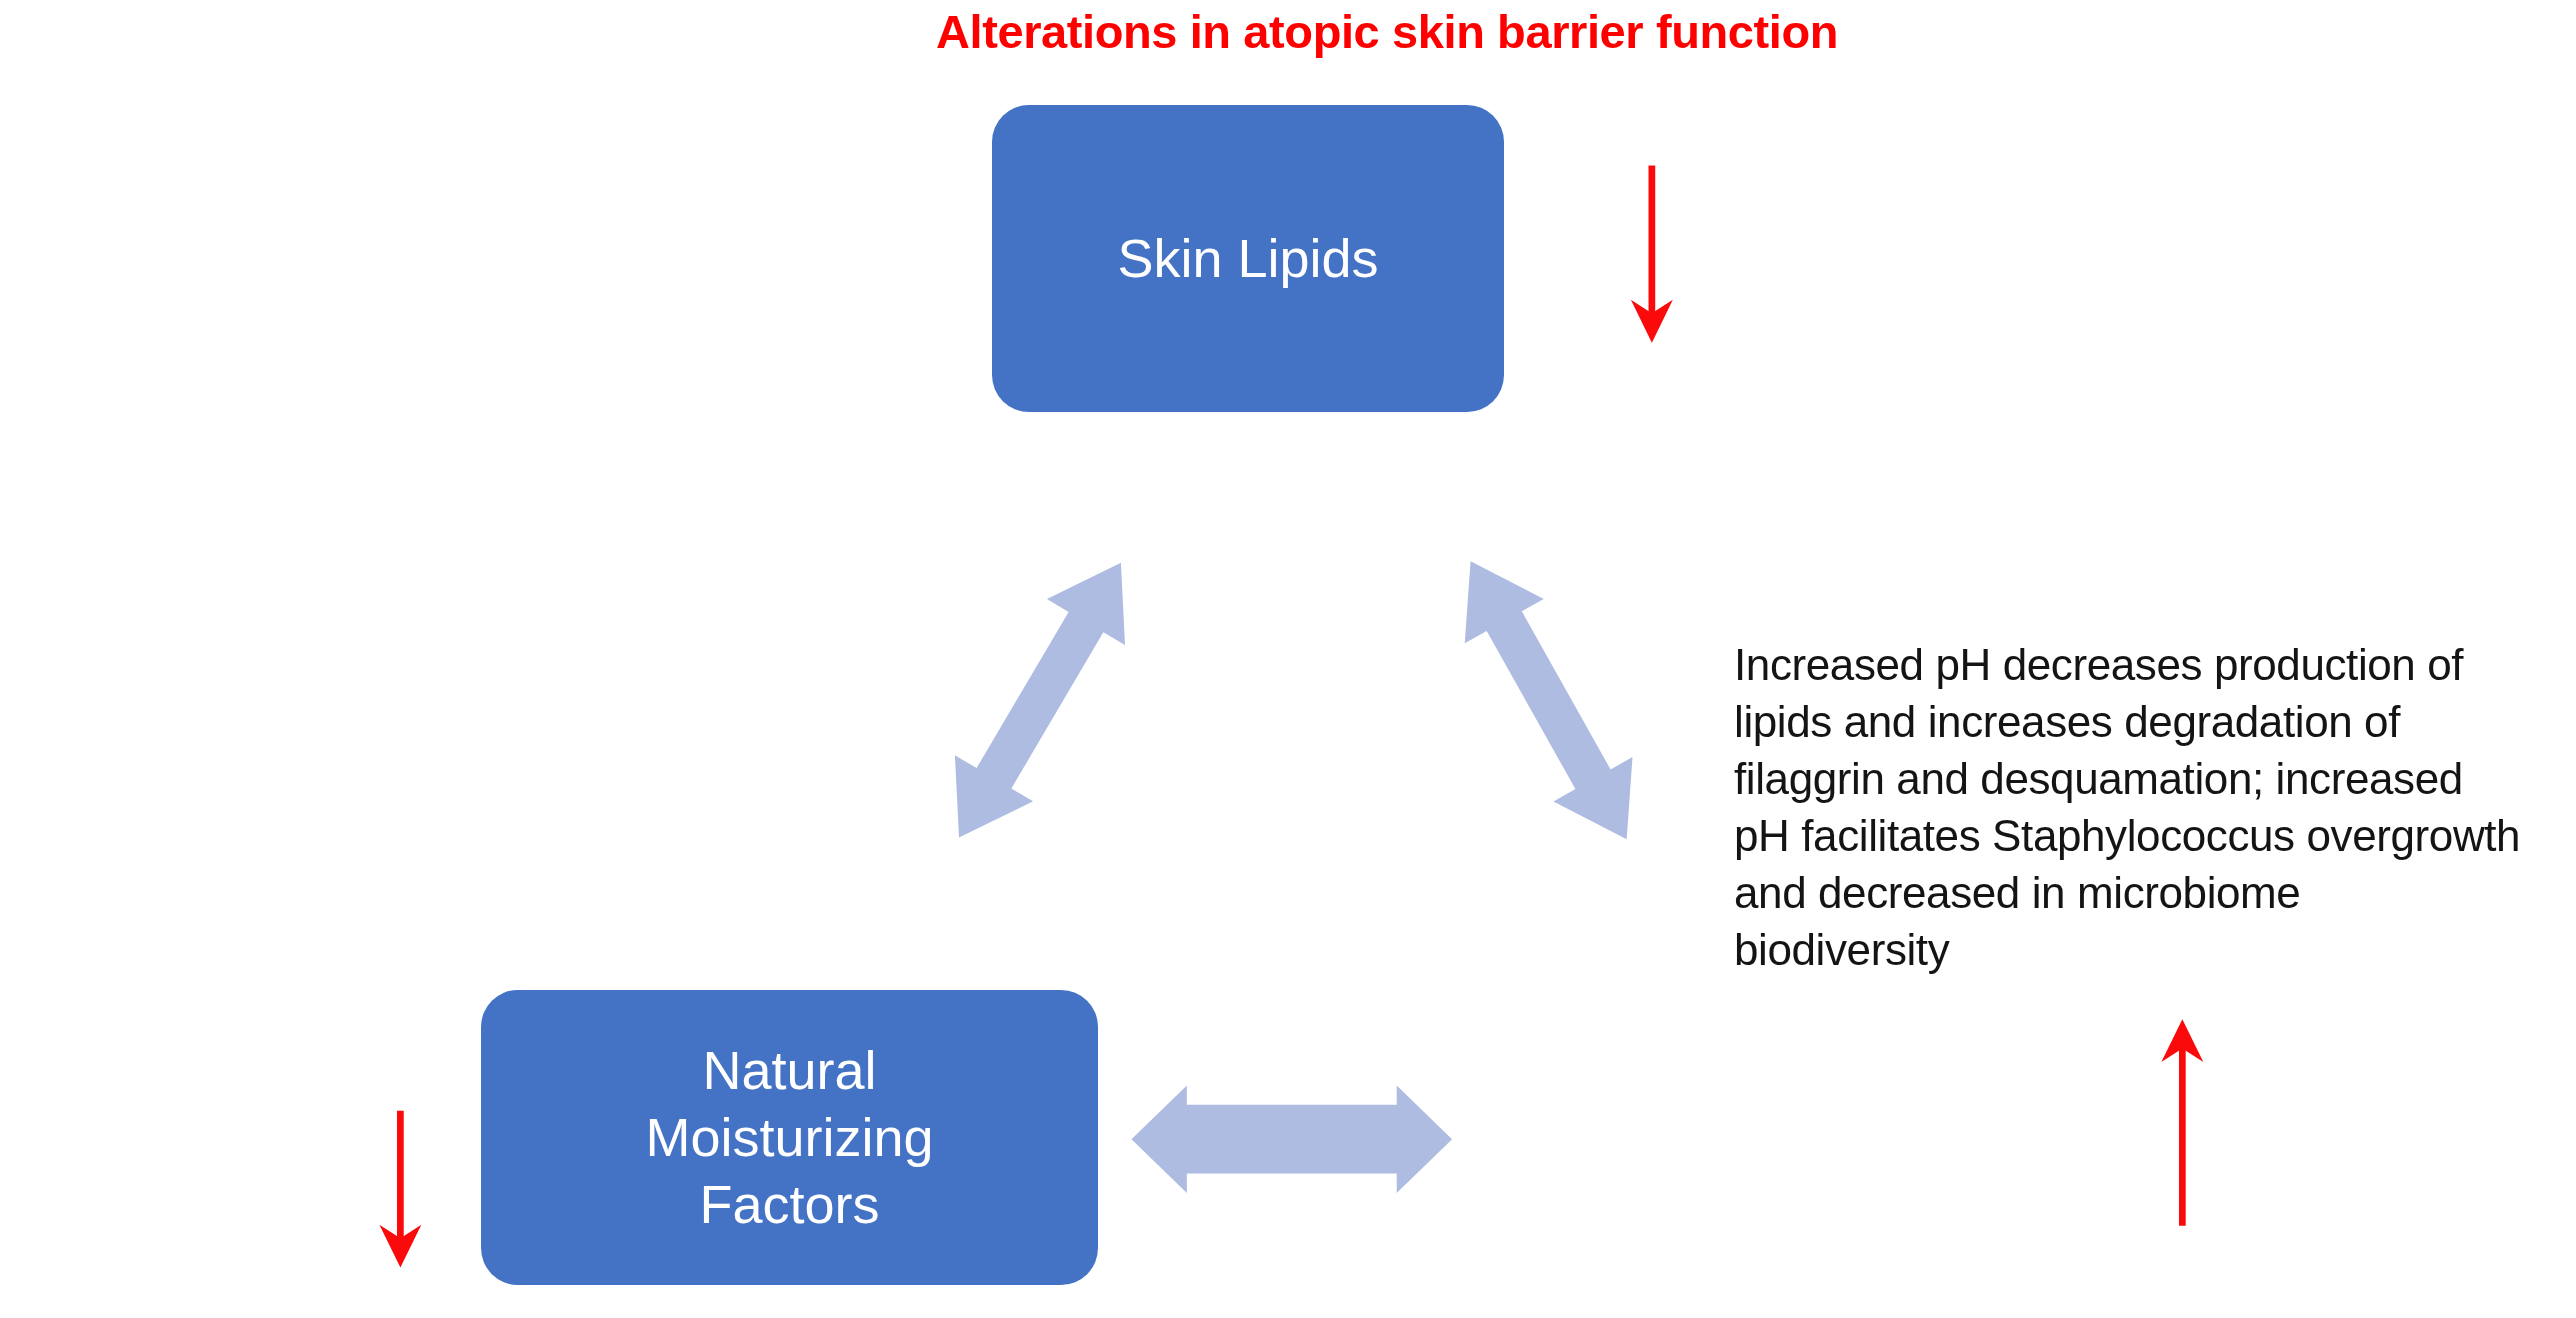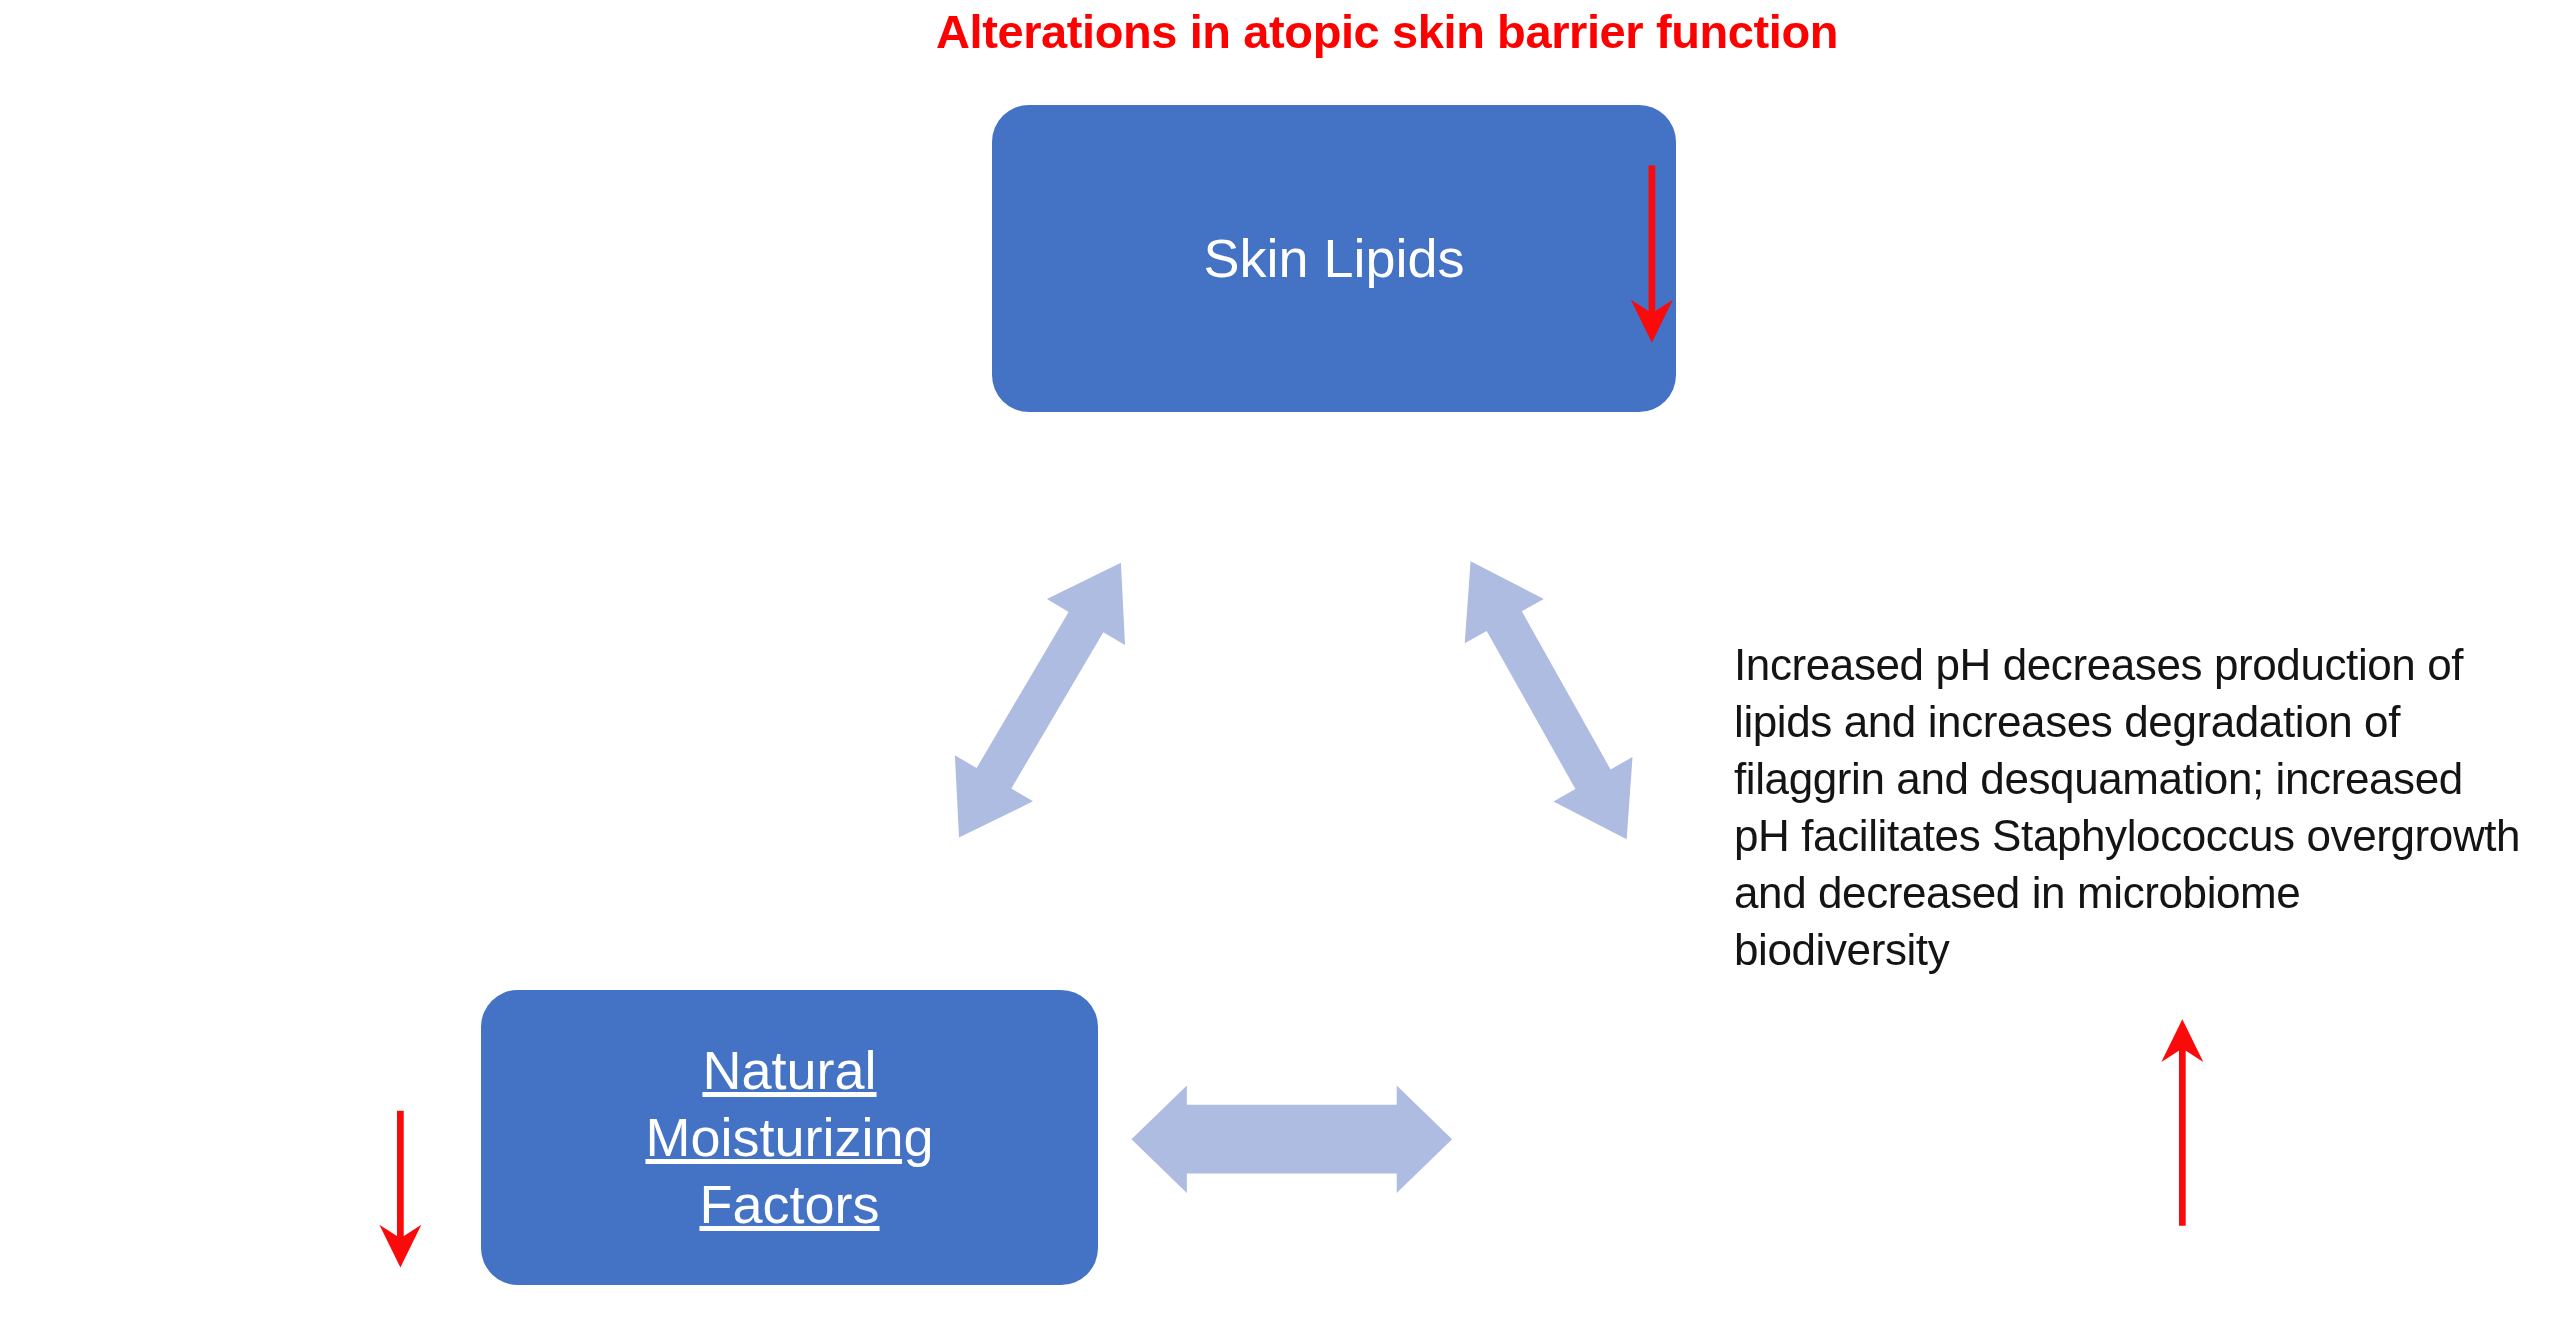--- a/index.html
+++ b/index.html
@@ -49,22 +49,22 @@
     border-radius:37px;
     color:var(--node-text);
     display:flex;
     align-items:center;
     justify-content:center;
     text-align:center;
     font-size:54px;
     line-height:67px;
     white-space:pre-line;
   }
-  #node-skin-lipids{ left:992px; top:105px;  width:684px; height:307px; }
-  #node-nmf        { left:481px;  top:990px; width:617px; height:295px;text-decoration:underline; }
+  #node-skin-lipids{ left:992px; top:105px;  width:512px; height:307px; }
+  #node-nmf        { left:481px;  top:990px; width:617px; height:295px; }
   #node-ph         { left:1502px; top:990px; width:604px; height:295px; }
   .arrow-layer{
     position:absolute;
     left:0; top:0;
     pointer-events:none;
   }
   .link-shape{ fill:var(--link-blue); }
   .red-shaft{ stroke:var(--arrow-red); stroke-width:8; }
   .red-head{ fill:var(--arrow-red); }
 </style>

